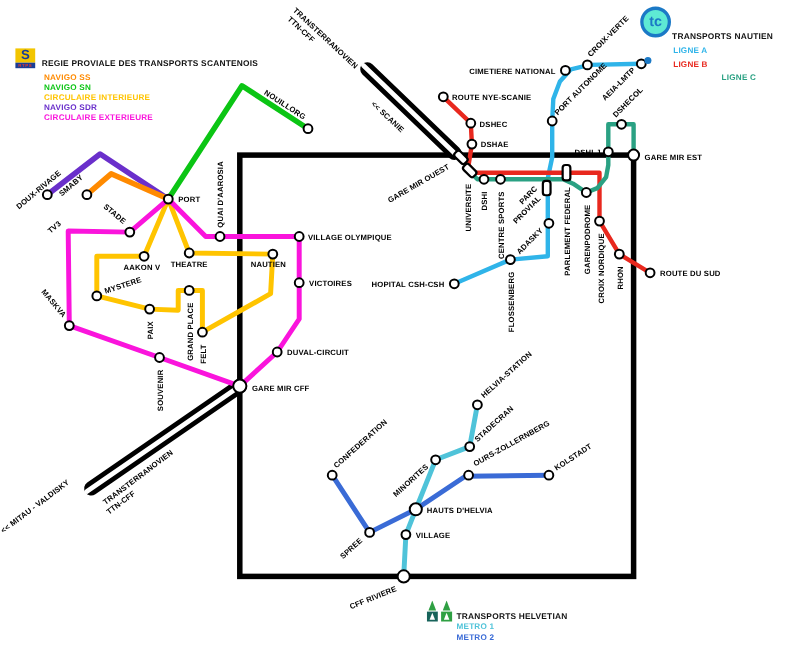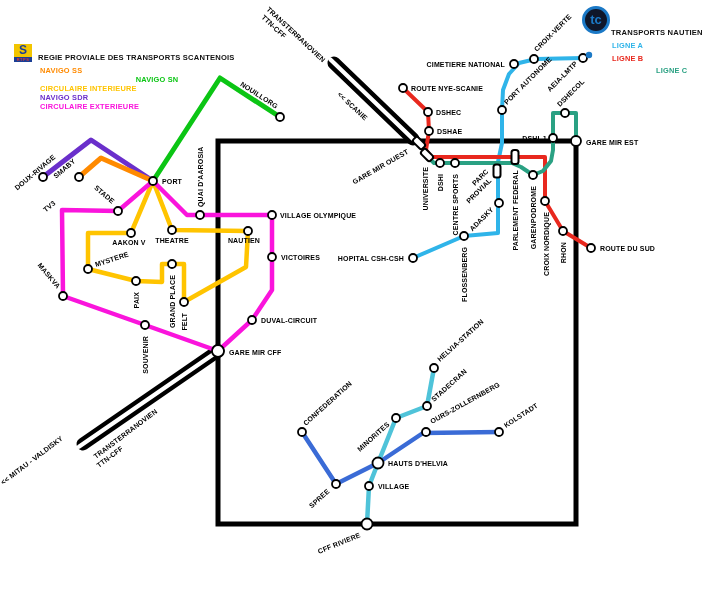--- a/index.html
+++ b/index.html
@@ -16,21 +16,21 @@
   .rtps-logo .lg-top{position:absolute;left:0;top:0;width:18px;height:13px;background:#F2C500;
     color:#1A3E95;font-weight:bold;font-size:12px;line-height:13px;text-align:center;}
   .rtps-logo .lg-bar{position:absolute;left:0;top:13px;width:18px;height:5px;background:#1A3E95;
     color:#E03A2F;font-weight:bold;font-size:4px;line-height:5px;text-align:center;letter-spacing:.5px;}
   .leg-title{font-size:7.6px;font-weight:bold;color:#111;letter-spacing:.2px;margin-left:6px;}
   .rtps-items{margin:4px 0 4px 26px;}
   .leg-item{font-size:7.4px;font-weight:bold;letter-spacing:.2px;line-height:9px;white-space:nowrap;}
   
   .tc{left:570px;top:4px;width:140px;}
   .tc-logo{position:absolute;left:12px;top:2px;width:22px;height:22px;border:3px solid #1B79C6;
-    border-radius:50%;color:#1B79C6;font-weight:bold;font-size:13px;line-height:21px;text-align:center;background:#0f172a;}
+    border-radius:50%;color:#1B79C6;font-weight:bold;font-size:13px;line-height:21px;text-align:center;background:#5eead4;}
   .tc-title{position:absolute;left:41px;top:24px;font-size:7.6px;font-weight:bold;color:#111;letter-spacing:.2px;white-space:nowrap;}
   .tc-items{position:absolute;left:42px;top:36px;}
   .tc-items .leg-item{line-height:12.5px;}
   
   .helv{left:388px;top:544px;width:220px;height:50px;}
   .helv-logo{position:absolute;left:0;top:2px;}
   .helv-col{position:absolute;left:27px;top:12px;}
   .helv-title{font-size:7.6px;font-weight:bold;color:#111;letter-spacing:.2px;white-space:nowrap;}
   .helv-col .leg-item{line-height:9.5px;}
   
@@ -178,30 +178,45 @@
   <div class="legend rtps">
     <div class="rtps-row">
       <div class="rtps-logo">
         <div class="lg-top">S</div>
         <div class="lg-bar">RTPS</div>
       </div>
       <div class="leg-title">REGIE PROVIALE DES TRANSPORTS SCANTENOIS</div>
     </div>
     <div class="rtps-items">
       <div class="leg-item" style="color: rgb(255, 138, 0);">NAVIGO SS</div>
-      <div class="leg-item" style="color: rgb(11, 197, 20); text-align: center;">NAVIGO SN</div>
+      <div class="leg-item" style="color: rgb(11, 197, 20);">NAVIGO SN</div>
       <div class="leg-item" style="color: rgb(255, 196, 0);">CIRCULAIRE INTERIEURE</div>
       <div class="leg-item" style="color: rgb(106, 47, 203);">NAVIGO SDR</div>
       <div class="leg-item" style="color: rgb(250, 20, 220);">CIRCULAIRE EXTERIEURE</div>
     </div>
   </div>
 
   <div class="legend tc">
     <div class="tc-logo">tc</div>
     <div class="tc-title">TRANSPORTS NAUTIEN</div>
     <div class="tc-items">
       <div class="leg-item" style="color: rgb(47, 180, 233);">LIGNE A</div>
       <div class="leg-item" style="color: rgb(232, 40, 30);">LIGNE B</div>
       <div class="leg-item" style="color: rgb(42, 161, 131); margin-left: 44px;">LIGNE C</div>
     </div>
   </div>
 
+  <div class="legend helv">
+    <svg class="helv-logo" width="24" height="20">
+      <rect x="0" y="10" width="10" height="9" fill="#17635A"></rect>
+      <polygon points="5,0 1.5,9 8.5,9" fill="#2FA043"></polygon>
+      <polygon points="5,11 2.5,17.5 7.5,17.5" fill="#FFFFFF"></polygon>
+      <rect x="13" y="10" width="10" height="9" fill="#2FA043"></rect>
+      <polygon points="18,0 14.5,9 21.5,9" fill="#2FA043"></polygon>
+      <polygon points="18,11 15.5,17.5 20.5,17.5" fill="#FFFFFF"></polygon>
+    </svg>
+    <div class="helv-col">
+      <div class="helv-title">TRANSPORTS HELVETIAN</div>
+      <div class="leg-item" style="color: rgb(79, 195, 217);">METRO 1</div>
+      <div class="leg-item" style="color: rgb(58, 107, 214);">METRO 2</div>
+    </div>
+  </div>
 </div>
 
 </body></html>

